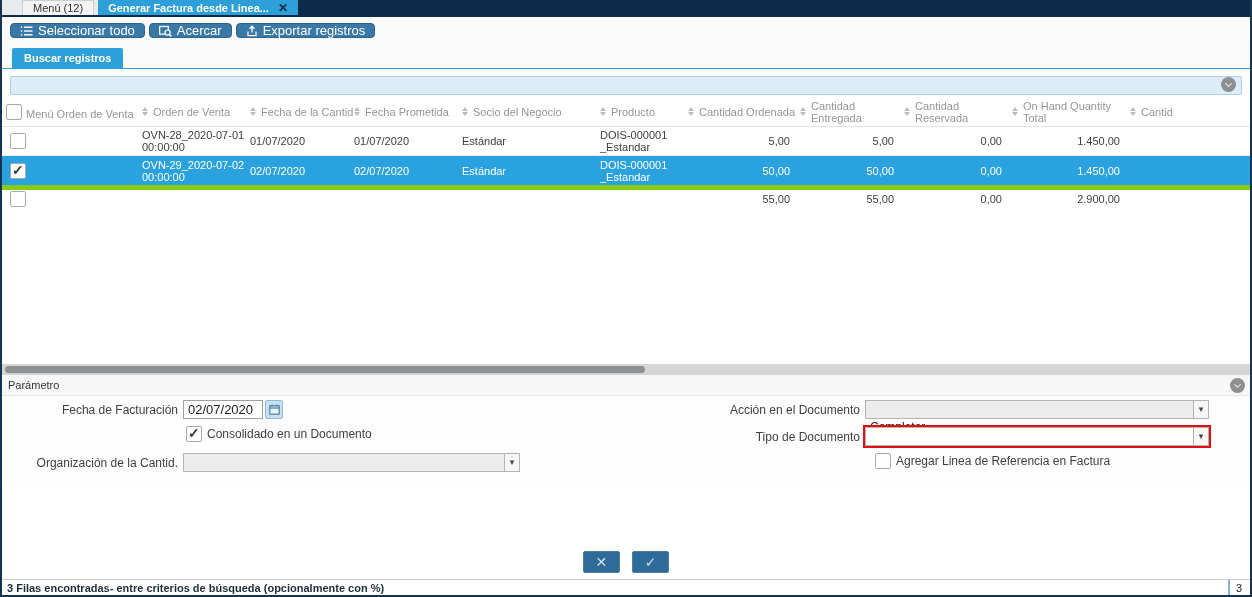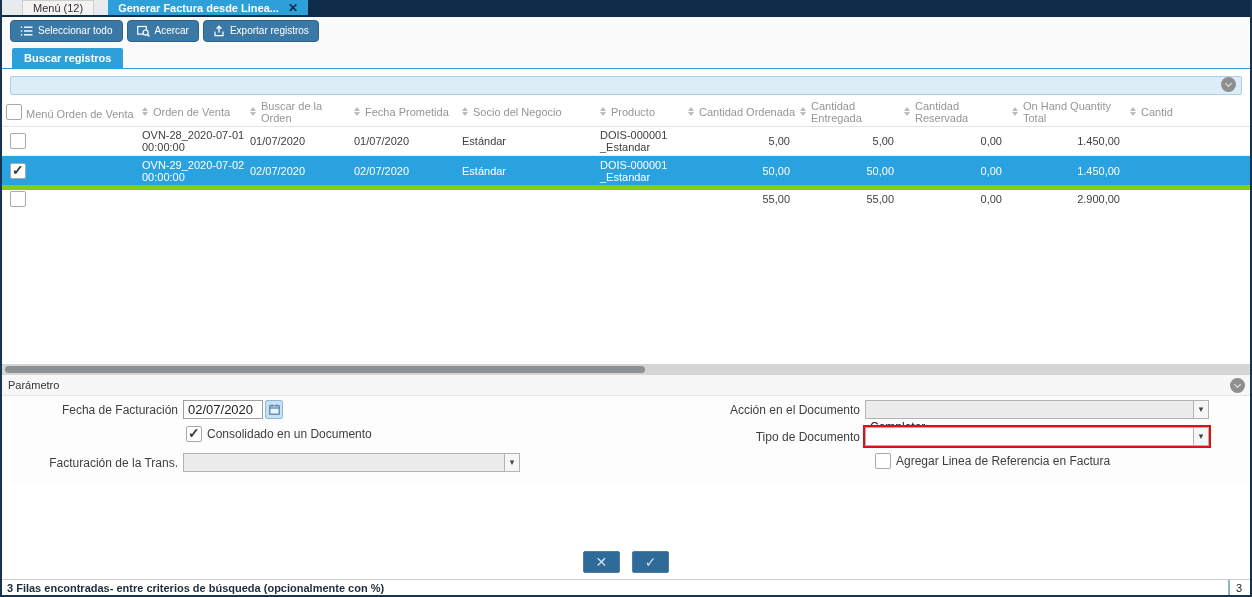--- a/index.html
+++ b/index.html
@@ -6,27 +6,27 @@
   html,body { width:1252px; height:597px; background:#fff; font-family:"Liberation Sans", sans-serif; }
   .window { width:1252px; height:597px; border:2px solid #16344f; border-top:none;
             display:flex; flex-direction:column; background:#fff; overflow:hidden; }
 
   
   .tabstrip { height:17px; flex:none; display:flex; align-items:stretch;
               background:linear-gradient(to right,#e8ebee 0,#e8ebee 224px,#0e2b49 224px);
               border-bottom:2px solid #0e2b49; }
   .tab { display:flex; align-items:center; font-size:11px; padding:0 10px; cursor:default; }
   .tab.inactive { margin-left:20px; background:#f3f3f3; color:#333; border:1px solid #cfcfcf; border-bottom:none; }
-  .tab.active { margin-left:14px; background:#2da0d9; color:#fff; font-weight:bold; gap:9px; }
+  .tab.active { margin-left:4px; background:#2da0d9; color:#fff; font-weight:bold; gap:9px; }
   .tab.active .close { color:#0e2b49; font-weight:bold; font-size:12px; cursor:pointer; }
 
   
   .toolbar { height:27px; flex:none; background:#fbfbfb; display:flex; align-items:center; padding-left:8px; gap:4px; }
-  .tbtn { display:inline-flex; align-items:center; gap:5px; height:22px; padding:0 9px;
-          background:#3a79a6; border:1px solid #2f6389; border-radius:4px; color:#fff; font-size:10px; cursor:pointer; }
+  .tbtn { display:inline-flex; align-items:center; gap:5px; height:15px; padding:0 9px;
+          background:#3a79a6; border:1px solid #2f6389; border-radius:4px; color:#fff; font-size:13px; cursor:pointer; }
   .tbtn svg { display:block; }
 
   
   .findertabs { height:25px; flex:none; background:#fafafa; border-bottom:1px solid #2da0d9;
                 display:flex; align-items:flex-end; }
   .ftab { margin-left:10px; height:20px; background:#2da0d9; color:#fff; font-weight:bold; font-size:11px;
           display:flex; align-items:center; padding:0 12px; border-radius:2px 2px 0 0; cursor:pointer; }
 
   
   .searchrow { height:28px; flex:none; padding:6px 8px 3px 8px; position:relative; background:#fff; }
@@ -179,21 +179,21 @@
             <i class="up"></i>
             <i class="dn"></i>
           </span>
           <span>Orden de Venta</span>
         </div>
       <div class="c2 hcell">
           <span class="sort">
             <i class="up"></i>
             <i class="dn"></i>
           </span>
-          <span>Buscar de la Orden</span>
+          <span>Fecha de la Cantid</span>
         </div>
       <div class="c3 hcell">
           <span class="sort">
             <i class="up"></i>
             <i class="dn"></i>
           </span>
           <span>Fecha Prometida</span>
         </div>
       <div class="c4 hcell">
           <span class="sort">
@@ -320,21 +320,21 @@
             <line x1="8" y1="0.5" x2="8" y2="2.5" stroke="#4a7fa6" stroke-width="1.2"></line>
           </svg>
       </span>
     </div>
 
     <div class="pcheck" style="left:184px;top:30px;">
       <span class="cb checked"></span>
       <span>Consolidado en un Documento</span>
     </div>
 
-    <div class="plabel" style="left:0;top:60px;width:176px;">Facturación de la Trans.</div>
+    <div class="plabel" style="left:0;top:60px;width:176px;">Organización de la Cantid.</div>
     <div class="combo" style="left:181px;top:57px;width:337px;">
       <span class="val"></span>
       <span class="arrow">▾</span>
     </div>
 
     <div class="plabel" style="left:600px;top:7px;width:258px;">Acción en el Documento</div>
     <div class="combo" style="left:863px;top:4px;width:344px;">
       <span class="val">Completar</span>
       <span class="arrow">▾</span>
     </div>

